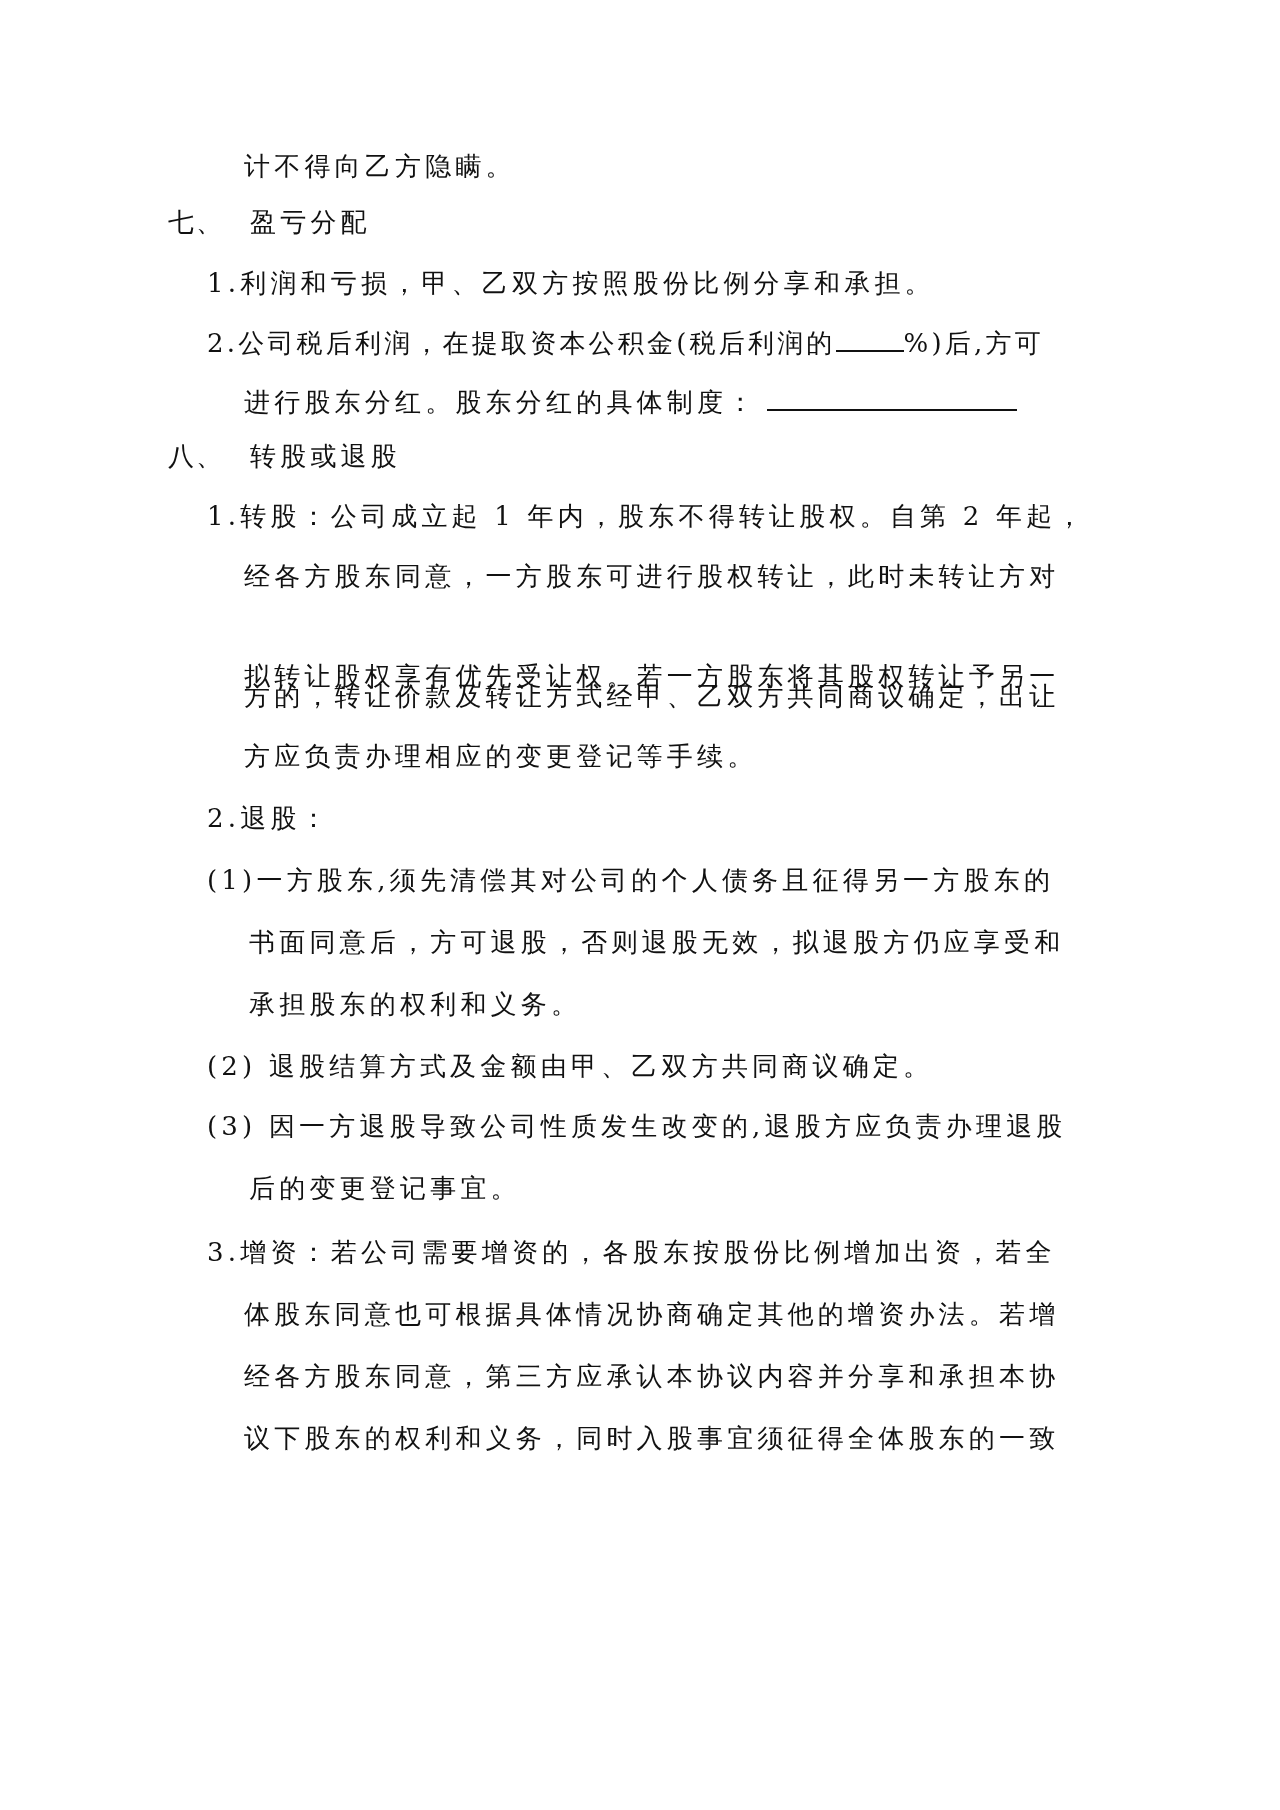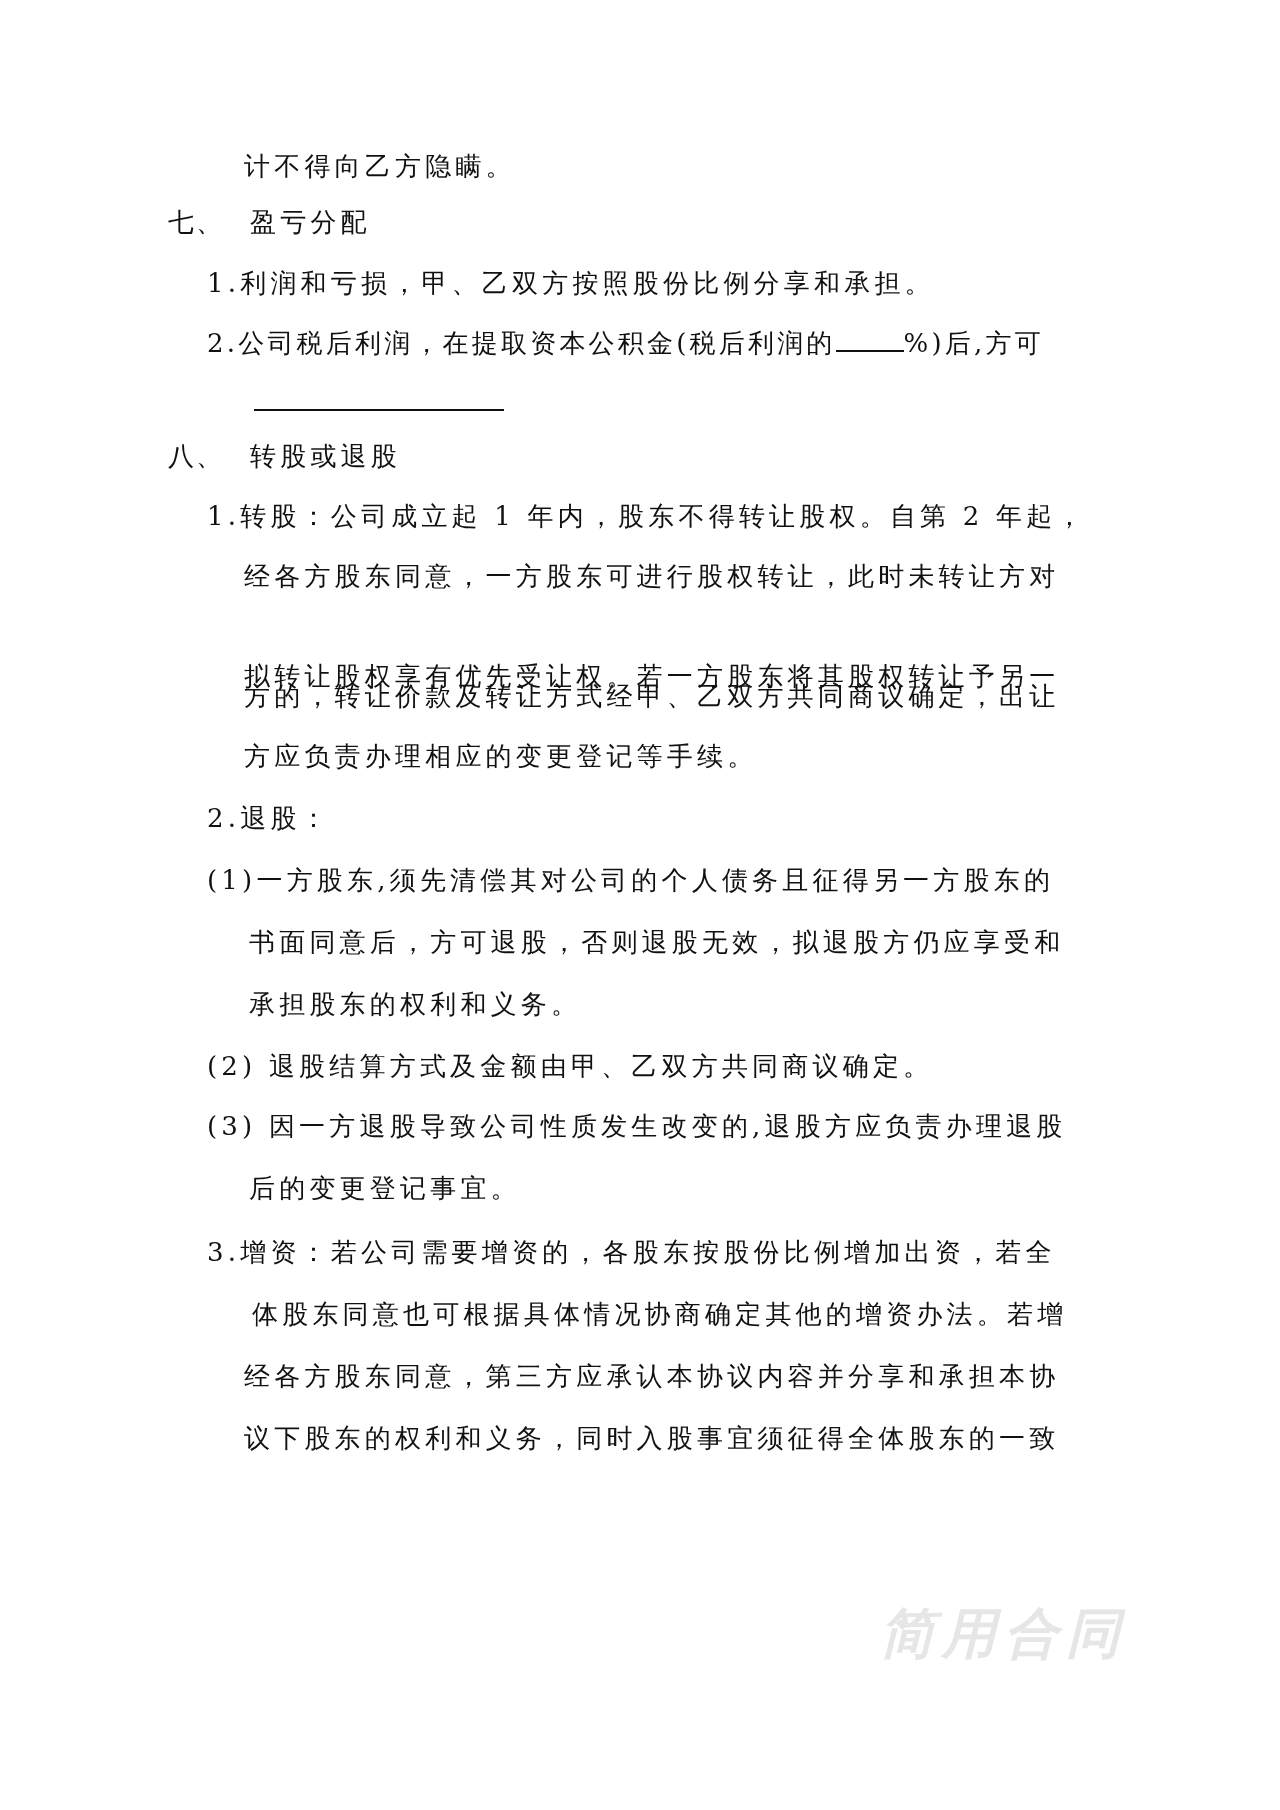--- a/index.html
+++ b/index.html
@@ -29,21 +29,21 @@
 
   <div class="line" style="left:207px; top:265px;">
     <span>1.</span><span>利润和亏损，甲、乙双方按照股份比例分享和承担。</span>
   </div>
 
   <div class="line" style="left:207px; top:325px; letter-spacing:3.2px;">
     <span>2.</span><span>公司税后利润，在提取资本公积金(税后利润的</span><span class="blank" style="width:68px;"></span><span>%)后,方可</span>
   </div>
 
   <div class="line" style="left:244px; top:384px;">
-    <span class="blank" style="width:250px; margin-left:10px;"></span>
+    <span>进行股东分红。股东分红的具体制度：</span><span class="blank" style="width:250px; margin-left:10px;"></span>
   </div>
 
   <div class="line heading" style="left:168px; top:438px;">
     <span class="num">八、</span><span>转股或退股</span>
   </div>
 
   <div class="line" style="left:207px; top:498px;">
     <span>1.</span><span>转股：公司成立起 1 年内，股东不得转让股权。自第 2 年起，</span>
   </div>
   <div class="line" style="left:244px; top:558px;"><span>经各方股东同意，一方股东可进行股权转让，此时未转让方对</span></div>
@@ -66,18 +66,17 @@
   </div>
 
   <div class="line" style="left:207px; top:1108px;">
     <span>(3)</span> <span>因一方退股导致公司性质发生改变的,退股方应负责办理退股</span>
   </div>
   <div class="line" style="left:249px; top:1170px;text-align:center;"><span>后的变更登记事宜。</span></div>
 
   <div class="line" style="left:207px; top:1234px;">
     <span>3.</span><span>增资：若公司需要增资的，各股东按股份比例增加出资，若全</span>
   </div>
-  <div class="line" style="left:244px; top:1296px;margin-left:8px;"><span>体股东同意也可根据具体情况协商确定其他的增资办法。若增</span></div>
+  <div class="line" style="left:244px; top:1296px;"><span>体股东同意也可根据具体情况协商确定其他的增资办法。若增</span></div>
   <div class="line" style="left:244px; top:1358px;"><span>经各方股东同意，第三方应承认本协议内容并分享和承担本协</span></div>
   <div class="line" style="left:244px; top:1420px;"><span>议下股东的权利和义务，同时入股事宜须征得全体股东的一致</span></div>
 
-  <div class="watermark wm1">简用合同</div>
 </div>
 
 </body></html>

